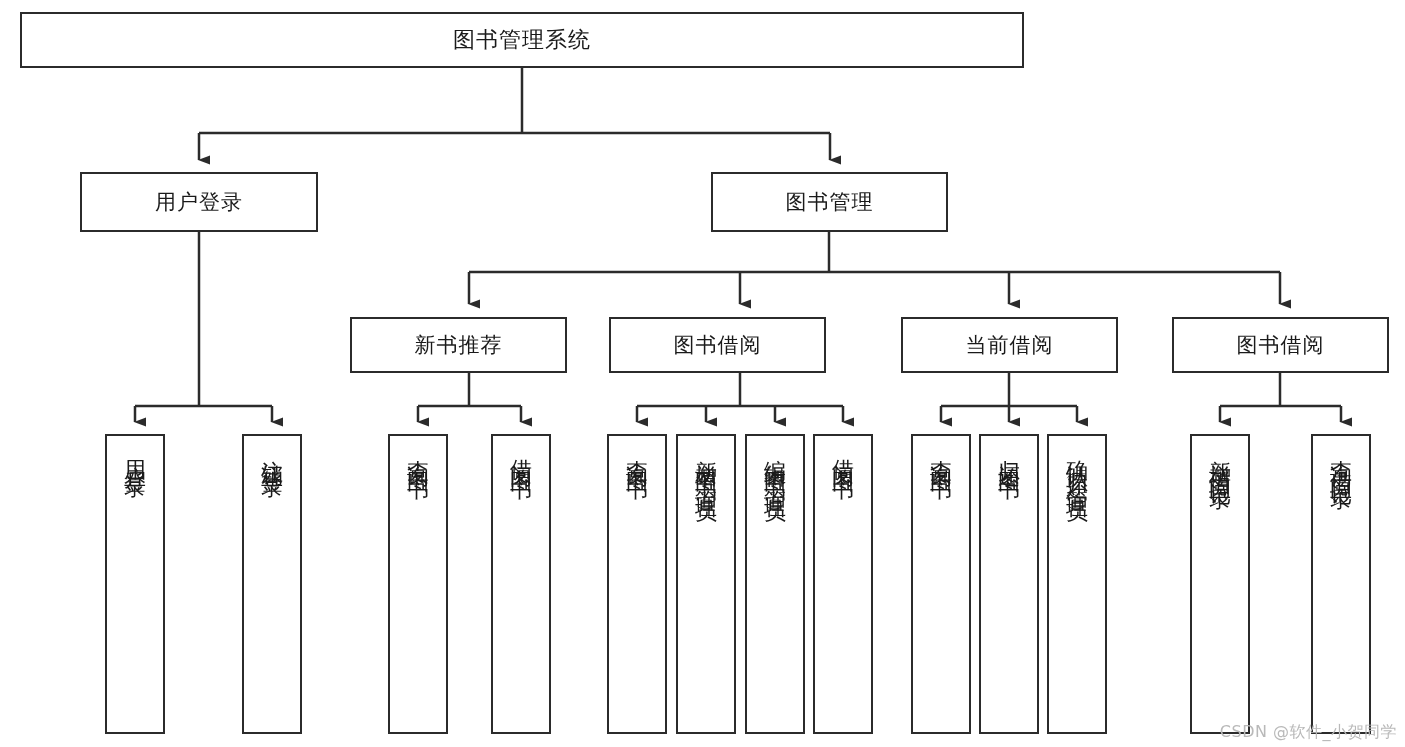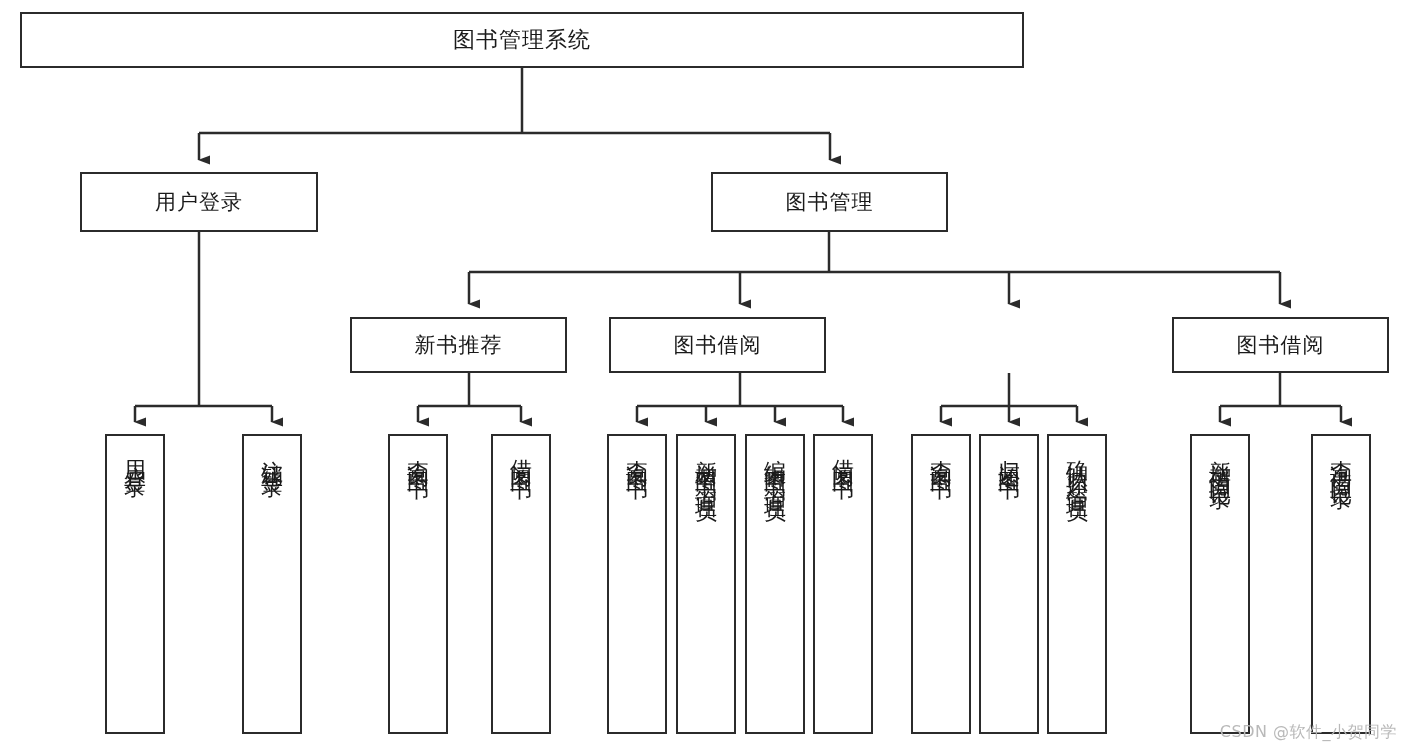--- a/index.html
+++ b/index.html
@@ -141,20 +141,23 @@
   </div>
 
   <div class="node horiz" style="left:350px; top:317px; width:217px; height:56px;">
     <span class="label">新书推荐</span>
   </div>
 
   <div class="node horiz" style="left:609px; top:317px; width:217px; height:56px;">
     <span class="label">图书借阅</span>
   </div>
 
+  <div class="node horiz" style="left:901px; top:317px; width:217px; height:56px;">
+    <span class="label">当前借阅</span>
+  </div>
 
   <div class="node horiz" style="left:1172px; top:317px; width:217px; height:56px;">
     <span class="label">图书借阅</span>
   </div>
 
   <div class="node vert" style="left:105px; top:434px; width:60px; height:300px;">
     <span class="label">用户登录</span>
   </div>
 
   <div class="node vert" style="left:242px; top:434px; width:60px; height:300px;">

